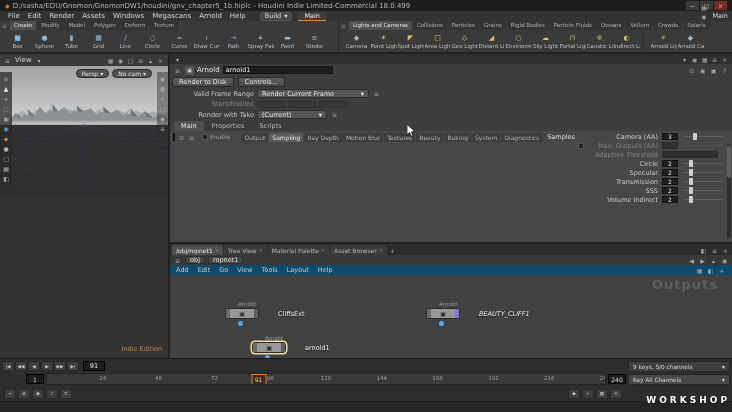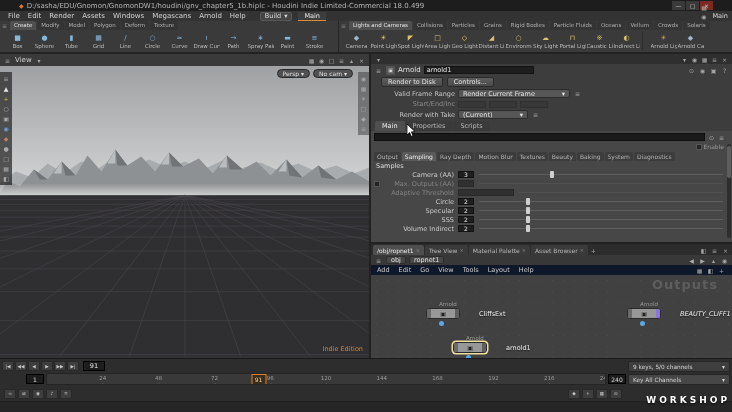--- a/index.html
+++ b/index.html
@@ -1,20 +1,20 @@
 <!DOCTYPE html>
 <html><head>
 <meta charset="utf-8">
 <style>
   *{box-sizing:border-box;margin:0;padding:0}
   html,body{width:732px;height:412px;overflow:hidden}
   body{background:#2b2b2b;font-family:"DejaVu Sans","Liberation Sans",sans-serif;font-size:8px;color:#c8c8c8;position:relative}
 
   
-  .titlebar{height:11px;background:#1d1d1d;display:flex;align-items:center;padding:0 19px;gap:3px;font-size:7px;color:#b5b5b5}
+  .titlebar{height:11px;background:#1d1d1d;display:flex;align-items:center;padding:0 5px;gap:3px;font-size:7px;color:#b5b5b5}
   .t-icon{color:#e0762a;font-size:6px}
   .t-text{flex:1;white-space:nowrap;overflow:hidden}
   .winbtns{display:flex;gap:1px}
   .wb{width:13px;height:9px;background:#3a3a3a;display:flex;align-items:center;justify-content:center;font-size:6px;color:#ccc}
   .wb.close{background:#7a2a22}
 
   
   .menubar{height:10px;background:#333;display:flex;align-items:center;padding:0 4px;font-size:7px}
   .menus{display:flex}
   .menu-item{padding:0 4px;color:#d2d2d2;cursor:default}
@@ -58,32 +58,32 @@
 
   
   .params{height:190px;background:#3d3d3d;border-bottom:2px solid #222;display:flex;flex-direction:column;position:relative;font-size:7px}
   .p-panetabs{height:10px;background:#2f2f2f;display:flex;align-items:center;padding:0 3px;gap:2px}
   .p-panetabs .spacer{flex:1}
   .p-header{height:12px;display:flex;align-items:center;gap:3px;padding:0 3px}
   .ptype-icon{width:9px;height:9px;background:#555;border-radius:1px;display:flex;align-items:center;justify-content:center;color:#ddd;font-size:5px}
   .ptype-label{color:#e0e0e0}
   .pname-field{width:110px;height:8px;background:#1e1e1e;border:1px solid #141414;color:#e8e8e8;font-size:6.5px;padding:0 2px;display:flex;align-items:center}
   .p-header .spacer{flex:1}
-  .p-btnrow{height:12px;display:flex;align-items:center;gap:4px;padding-left:10px}
+  .p-btnrow{height:12px;display:flex;align-items:center;gap:4px;padding-left:2px}
   .hbtn{background:linear-gradient(#5e5e5e,#4a4a4a);border:1px solid #2a2a2a;border-radius:2px;padding:0 6px;height:10px;display:flex;align-items:center;font-size:6.5px;color:#e4e4e4}
   .p-row{height:11px;display:flex;align-items:center;gap:3px;padding-right:6px}
   .p-row .rlabel{width:84px;text-align:right;color:#c4c4c4;font-size:6.5px}
   .dropdown{background:#565656;border:1px solid #2c2c2c;border-radius:2px;height:9px;display:flex;align-items:center;justify-content:space-between;gap:3px;padding:0 4px;font-size:6.5px;color:#e4e4e4}
   .dd-wide{width:112px}.dd-small{width:70px}
   .p-row.dim{opacity:.55;height:10px}
   .trip-field{width:28px;height:7px;background:#343434;border:1px solid #262626}
   .p-foldertabs{height:11px;display:flex;align-items:flex-end;gap:1px;padding-left:4px}
   .ftab{height:10px;line-height:10px;padding:0 7px;background:#3a3a3a;color:#b8b8b8;font-size:6.5px;border-radius:2px 2px 0 0}
   .ftab.active{background:#4f4f4f;color:#eee}
-  .p-content{flex:1;background:#474747;display:flex;flex-direction:column;padding-top:1px}
+  .p-content{flex:1;background:#474747;display:flex;flex-direction:row;padding-top:1px}
   .p-fieldrow{height:10px;display:flex;align-items:center;gap:2px;padding:0 6px 0 3px}
   .bigfield{flex:1;height:8px;background:#1a1a1a;border:1px solid #0f0f0f}
   .p-enablerow{height:9px;display:flex;align-items:center;justify-content:flex-end;gap:2px;padding-right:8px;color:#9a9a9a;font-size:6px}
   .chk{width:6px;height:6px;background:#252525;border:1px solid #555}
   .p-subtabs{height:10px;display:flex;align-items:flex-end;gap:1px;padding-left:3px;overflow:hidden}
   .stab{height:9px;line-height:9px;padding:0 3px;background:#3c3c3c;color:#b2b2b2;font-size:6px;border-radius:2px 2px 0 0;white-space:nowrap}
   .stab.active{background:#5a5a5a;color:#efefef}
   .p-section{height:9px;display:flex;align-items:center;padding-left:5px;color:#dedede;font-size:6.5px}
   .prows{display:flex;flex-direction:column}
   .prow{height:9px;display:flex;align-items:center;padding-right:9px}
@@ -106,21 +106,21 @@
   .network{flex:1;display:flex;flex-direction:column;background:#3e3e3e}
   .n-tabs{height:11px;background:#2c2c2c;display:flex;align-items:flex-end;gap:1px;padding:0 2px}
   .n-tab{height:10px;display:flex;align-items:center;gap:2px;padding:0 4px;background:#3a3a3a;border-radius:2px 2px 0 0;font-size:6px;color:#b8b8b8;white-space:nowrap}
   .n-tab.active{background:#4e4e4e;color:#e8e8e8}
   .n-tab .x{font-size:5px;color:#8a8a8a}
   .n-plus{width:9px;height:10px;display:flex;align-items:center;justify-content:center;color:#aaa;font-size:6px}
   .n-tabs .spacer{flex:1}
   .n-path{height:10px;background:#383838;display:flex;align-items:center;gap:3px;padding:0 3px;font-size:6.5px}
   .crumb{background:#474747;border:1px solid #2d2d2d;border-radius:2px;padding:0 4px;height:8px;display:flex;align-items:center;color:#e0e0e0}
   .n-path .spacer{flex:1}
-  .n-menu{height:10px;background:#0f172a;display:flex;align-items:center;padding:0 6px;font-size:6.5px;color:#c9c9c9}
+  .n-menu{height:10px;background:#0c4a6e;display:flex;align-items:center;padding:0 6px;font-size:6.5px;color:#c9c9c9}
   .n-menu .spacer{flex:1}
   .n-menu .nm{cursor:default}
   .n-canvas{flex:1;position:relative;overflow:hidden;background-color:#414141;background-image:radial-gradient(circle,#4b4b4b 0.7px,transparent 0.9px);background-size:11px 11px}
   .badge-outputs{position:absolute;top:2px;right:14px;font-size:13px;font-weight:bold;letter-spacing:1px;color:rgba(195,195,195,.22)}
   .node{position:absolute}
   .ntype{font-size:5.5px;color:#9a9a9a;margin-left:13px;height:7px}
   .nrow{display:flex;align-items:center;gap:19px}
   .nchip{width:34px;height:11px;background:#989898;border-radius:3px;display:flex;align-items:stretch;overflow:hidden;border:1px solid #2a2a2a}
   .node.selected .nchip{box-shadow:0 0 0 1.5px #f0e0a0}
   .nflag{width:4px;background:#6a6a6a}
@@ -604,20 +604,28 @@
 
             <div class="prow">
               <span class="pcheck"></span>
               <span class="plabel">Specular</span>
               <span class="pfield">2</span>
               <div class="pslider" data-pos="0.2" style="--pos: 20%;">
                 <span class="phandle"></span>
               </div>
             </div>
 
+            <div class="prow">
+              <span class="pcheck"></span>
+              <span class="plabel">Transmission</span>
+              <span class="pfield">2</span>
+              <div class="pslider" data-pos="0.2" style="--pos: 20%;">
+                <span class="phandle"></span>
+              </div>
+            </div>
 
             <div class="prow">
               <span class="pcheck"></span>
               <span class="plabel">SSS</span>
               <span class="pfield">2</span>
               <div class="pslider" data-pos="0.2" style="--pos: 20%;">
                 <span class="phandle"></span>
               </div>
             </div>
 

